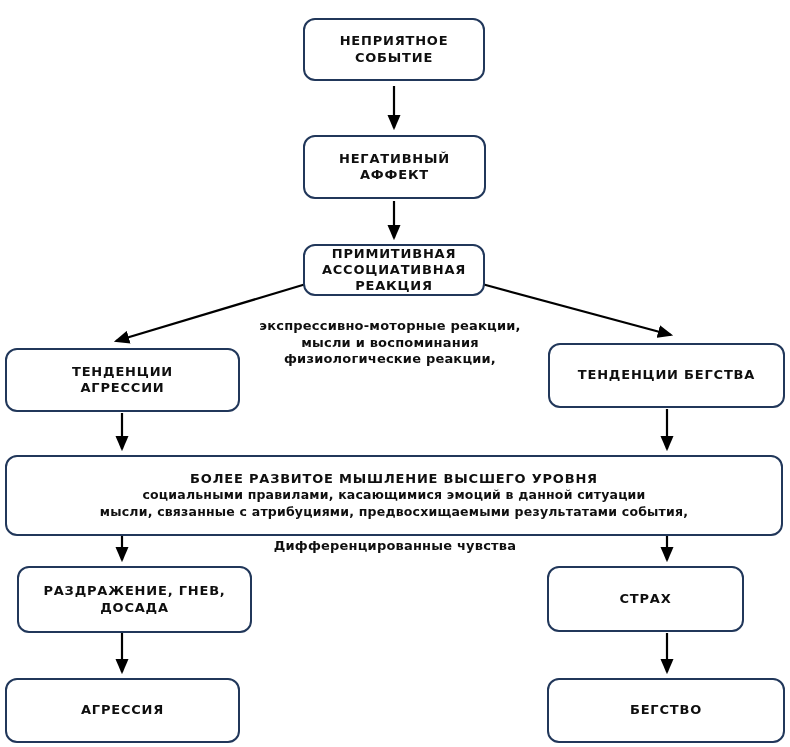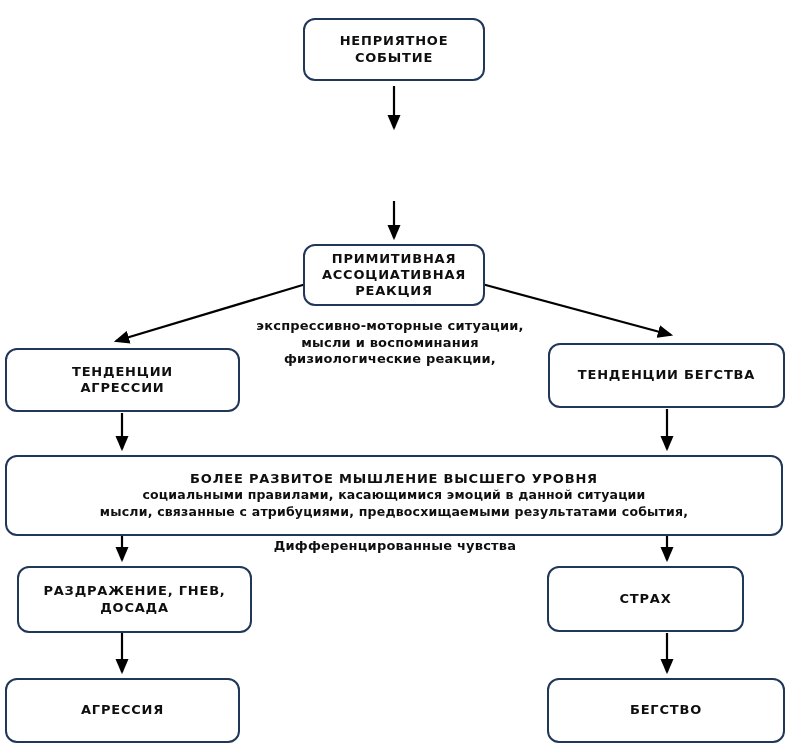--- a/index.html
+++ b/index.html
@@ -79,27 +79,30 @@
     <line x1="122" y1="522" x2="122" y2="560" marker-end="url(#ah)"></line>
     <line x1="667" y1="522" x2="667" y2="560" marker-end="url(#ah)"></line>
     <line x1="122" y1="633" x2="122" y2="672" marker-end="url(#ah)"></line>
     <line x1="667" y1="633" x2="667" y2="672" marker-end="url(#ah)"></line>
   </svg>
 
   <div class="box" style="left:303px;top:18px;width:182px;height:63px">
     <span class="box-label">НЕПРИЯТНОЕ СОБЫТИЕ</span>
   </div>
 
+  <div class="box" style="left:303px;top:135px;width:183px;height:64px">
+    <span class="box-label">НЕГАТИВНЫЙ АФФЕКТ</span>
+  </div>
 
-  <div class="box" style="left:303px;top:244px;width:182px;height:62px">
+  <div class="box" style="left:303px;top:244px;width:182px;height:52px">
     <span class="box-label">ПРИМИТИВНАЯ АССОЦИАТИВНАЯ РЕАКЦИЯ</span>
   </div>
 
   <div class="note" style="left:215px;top:318px;width:350px">
-    <div>экспрессивно-моторные ситуации,</div>
+    <div>экспрессивно-моторные реакции,</div>
     <div>мысли и воспоминания</div>
     <div>физиологические реакции,</div>
   </div>
 
   <div class="box" style="left:5px;top:348px;width:235px;height:64px">
     <span class="box-label">ТЕНДЕНЦИИ АГРЕССИИ</span>
   </div>
 
   <div class="box" style="left:548px;top:343px;width:237px;height:65px">
     <span class="box-label">ТЕНДЕНЦИИ БЕГСТВА</span>

